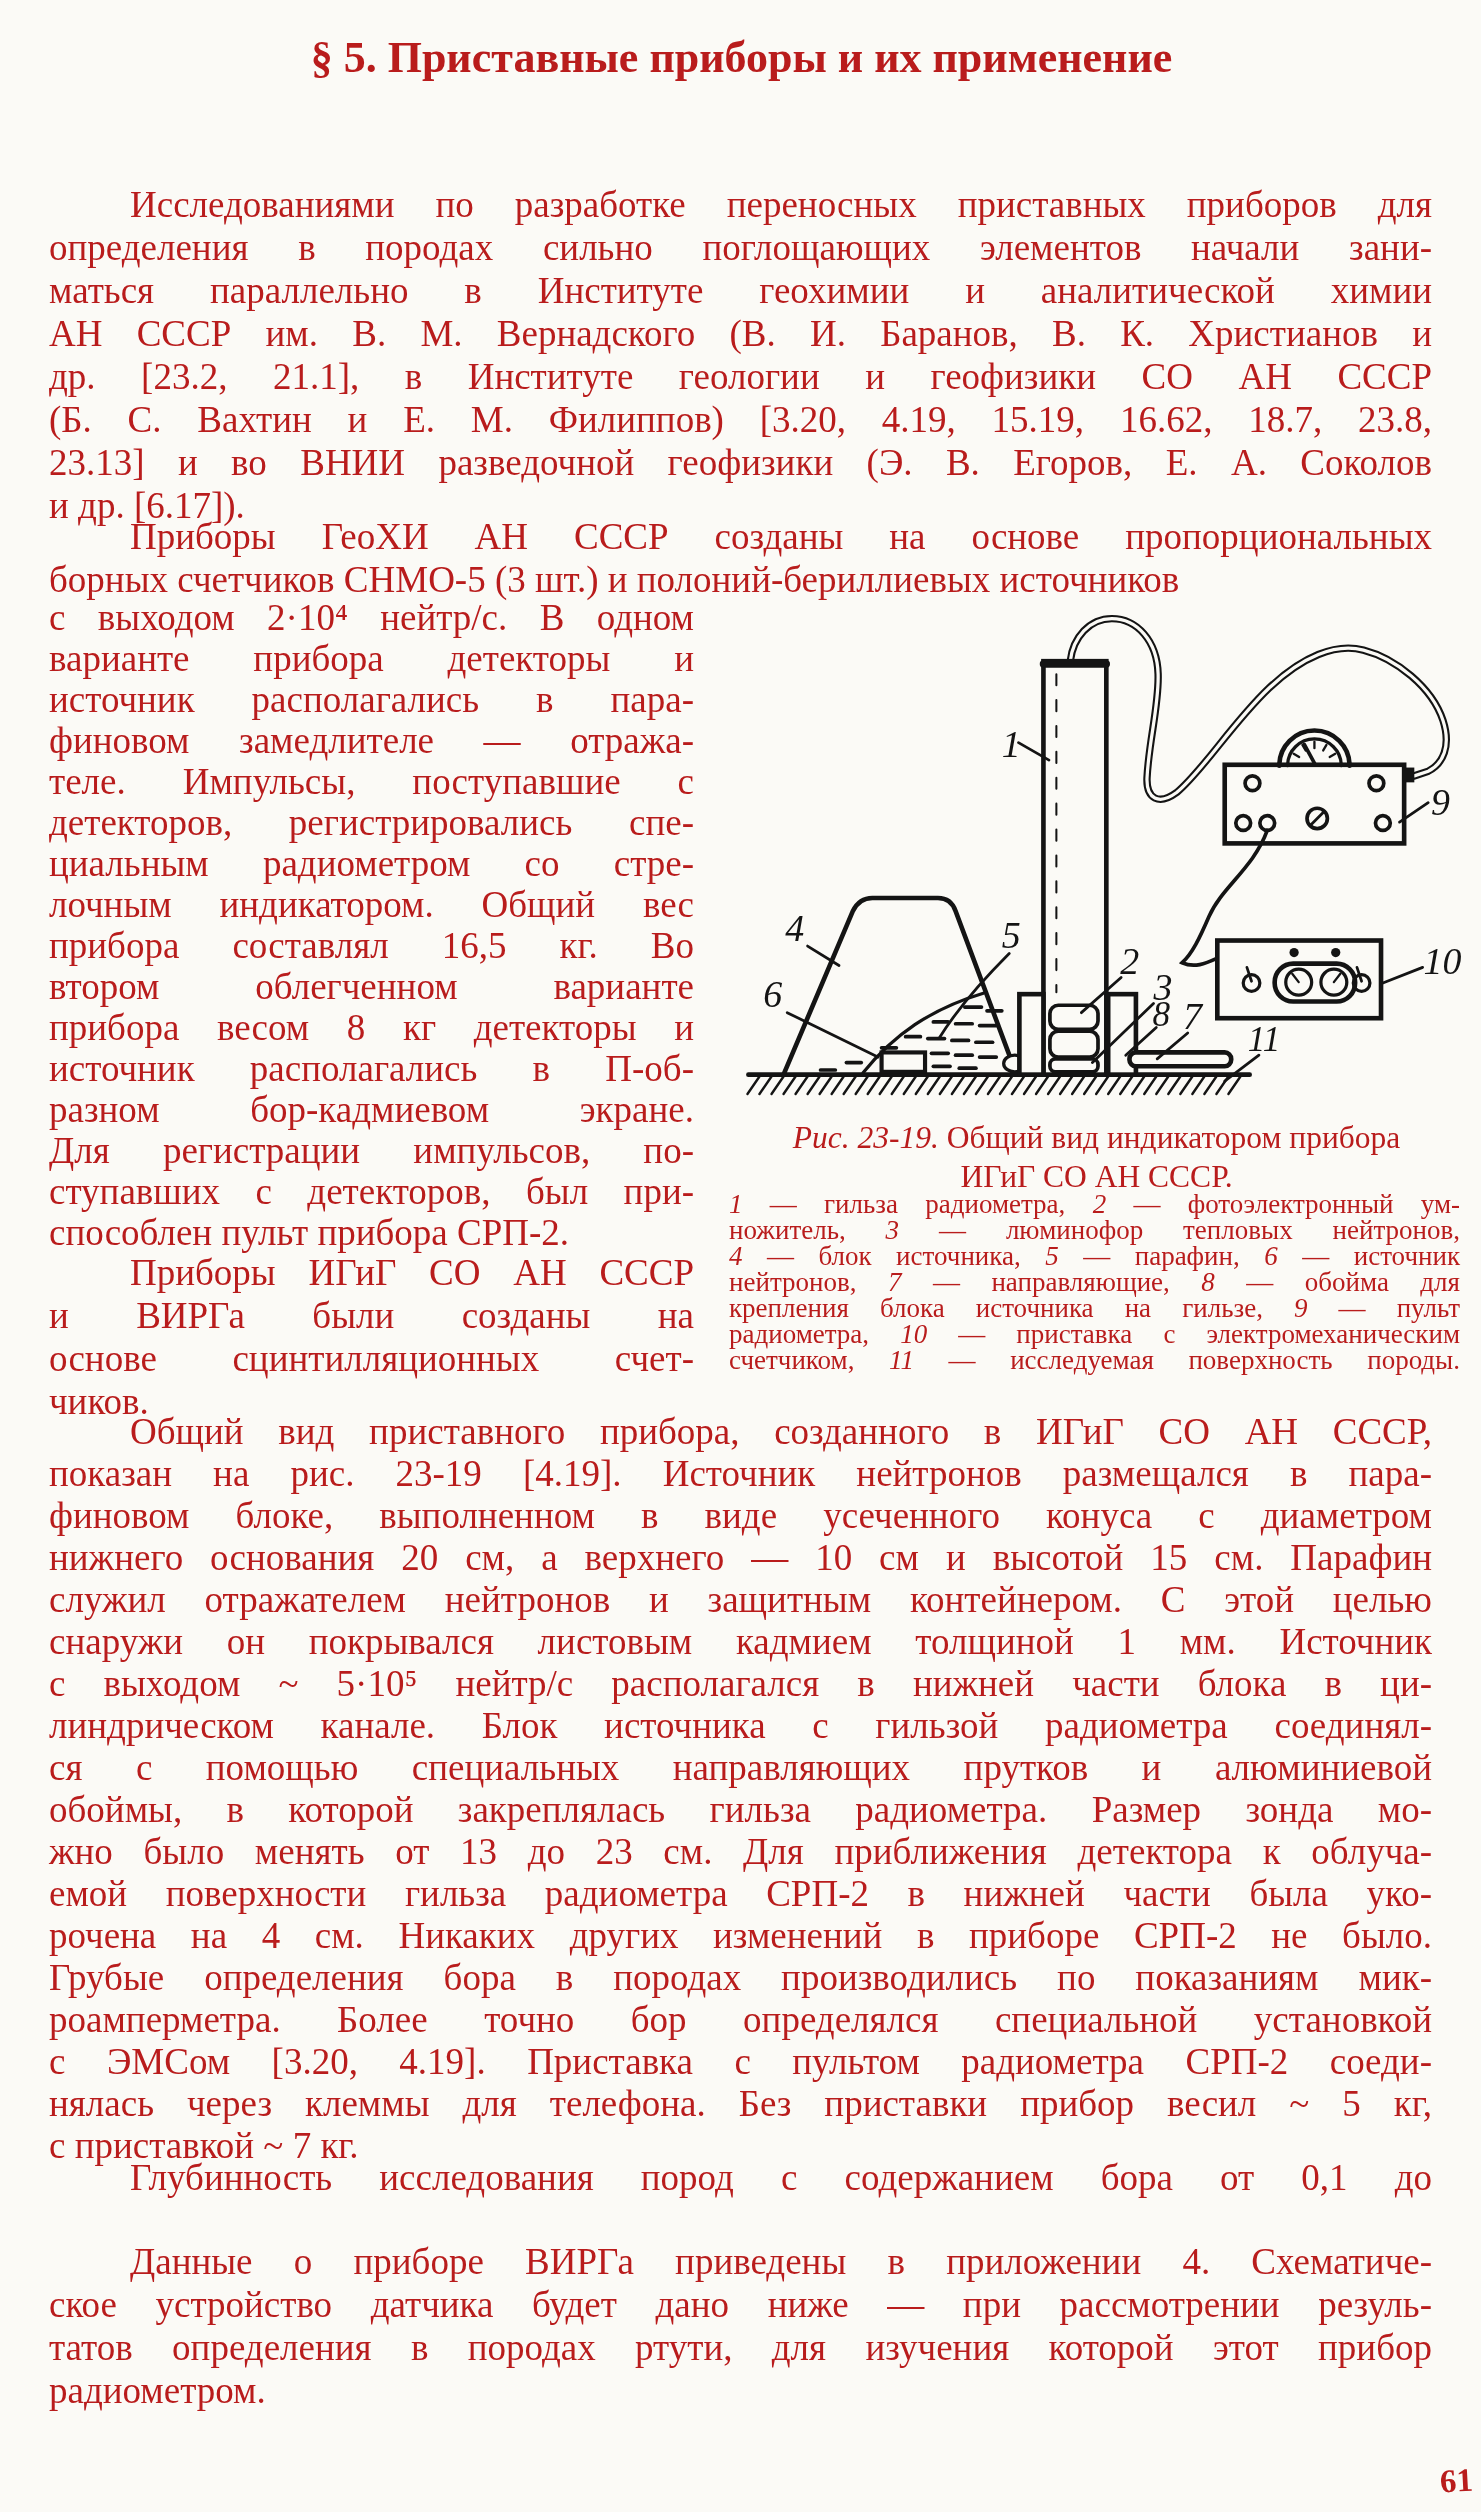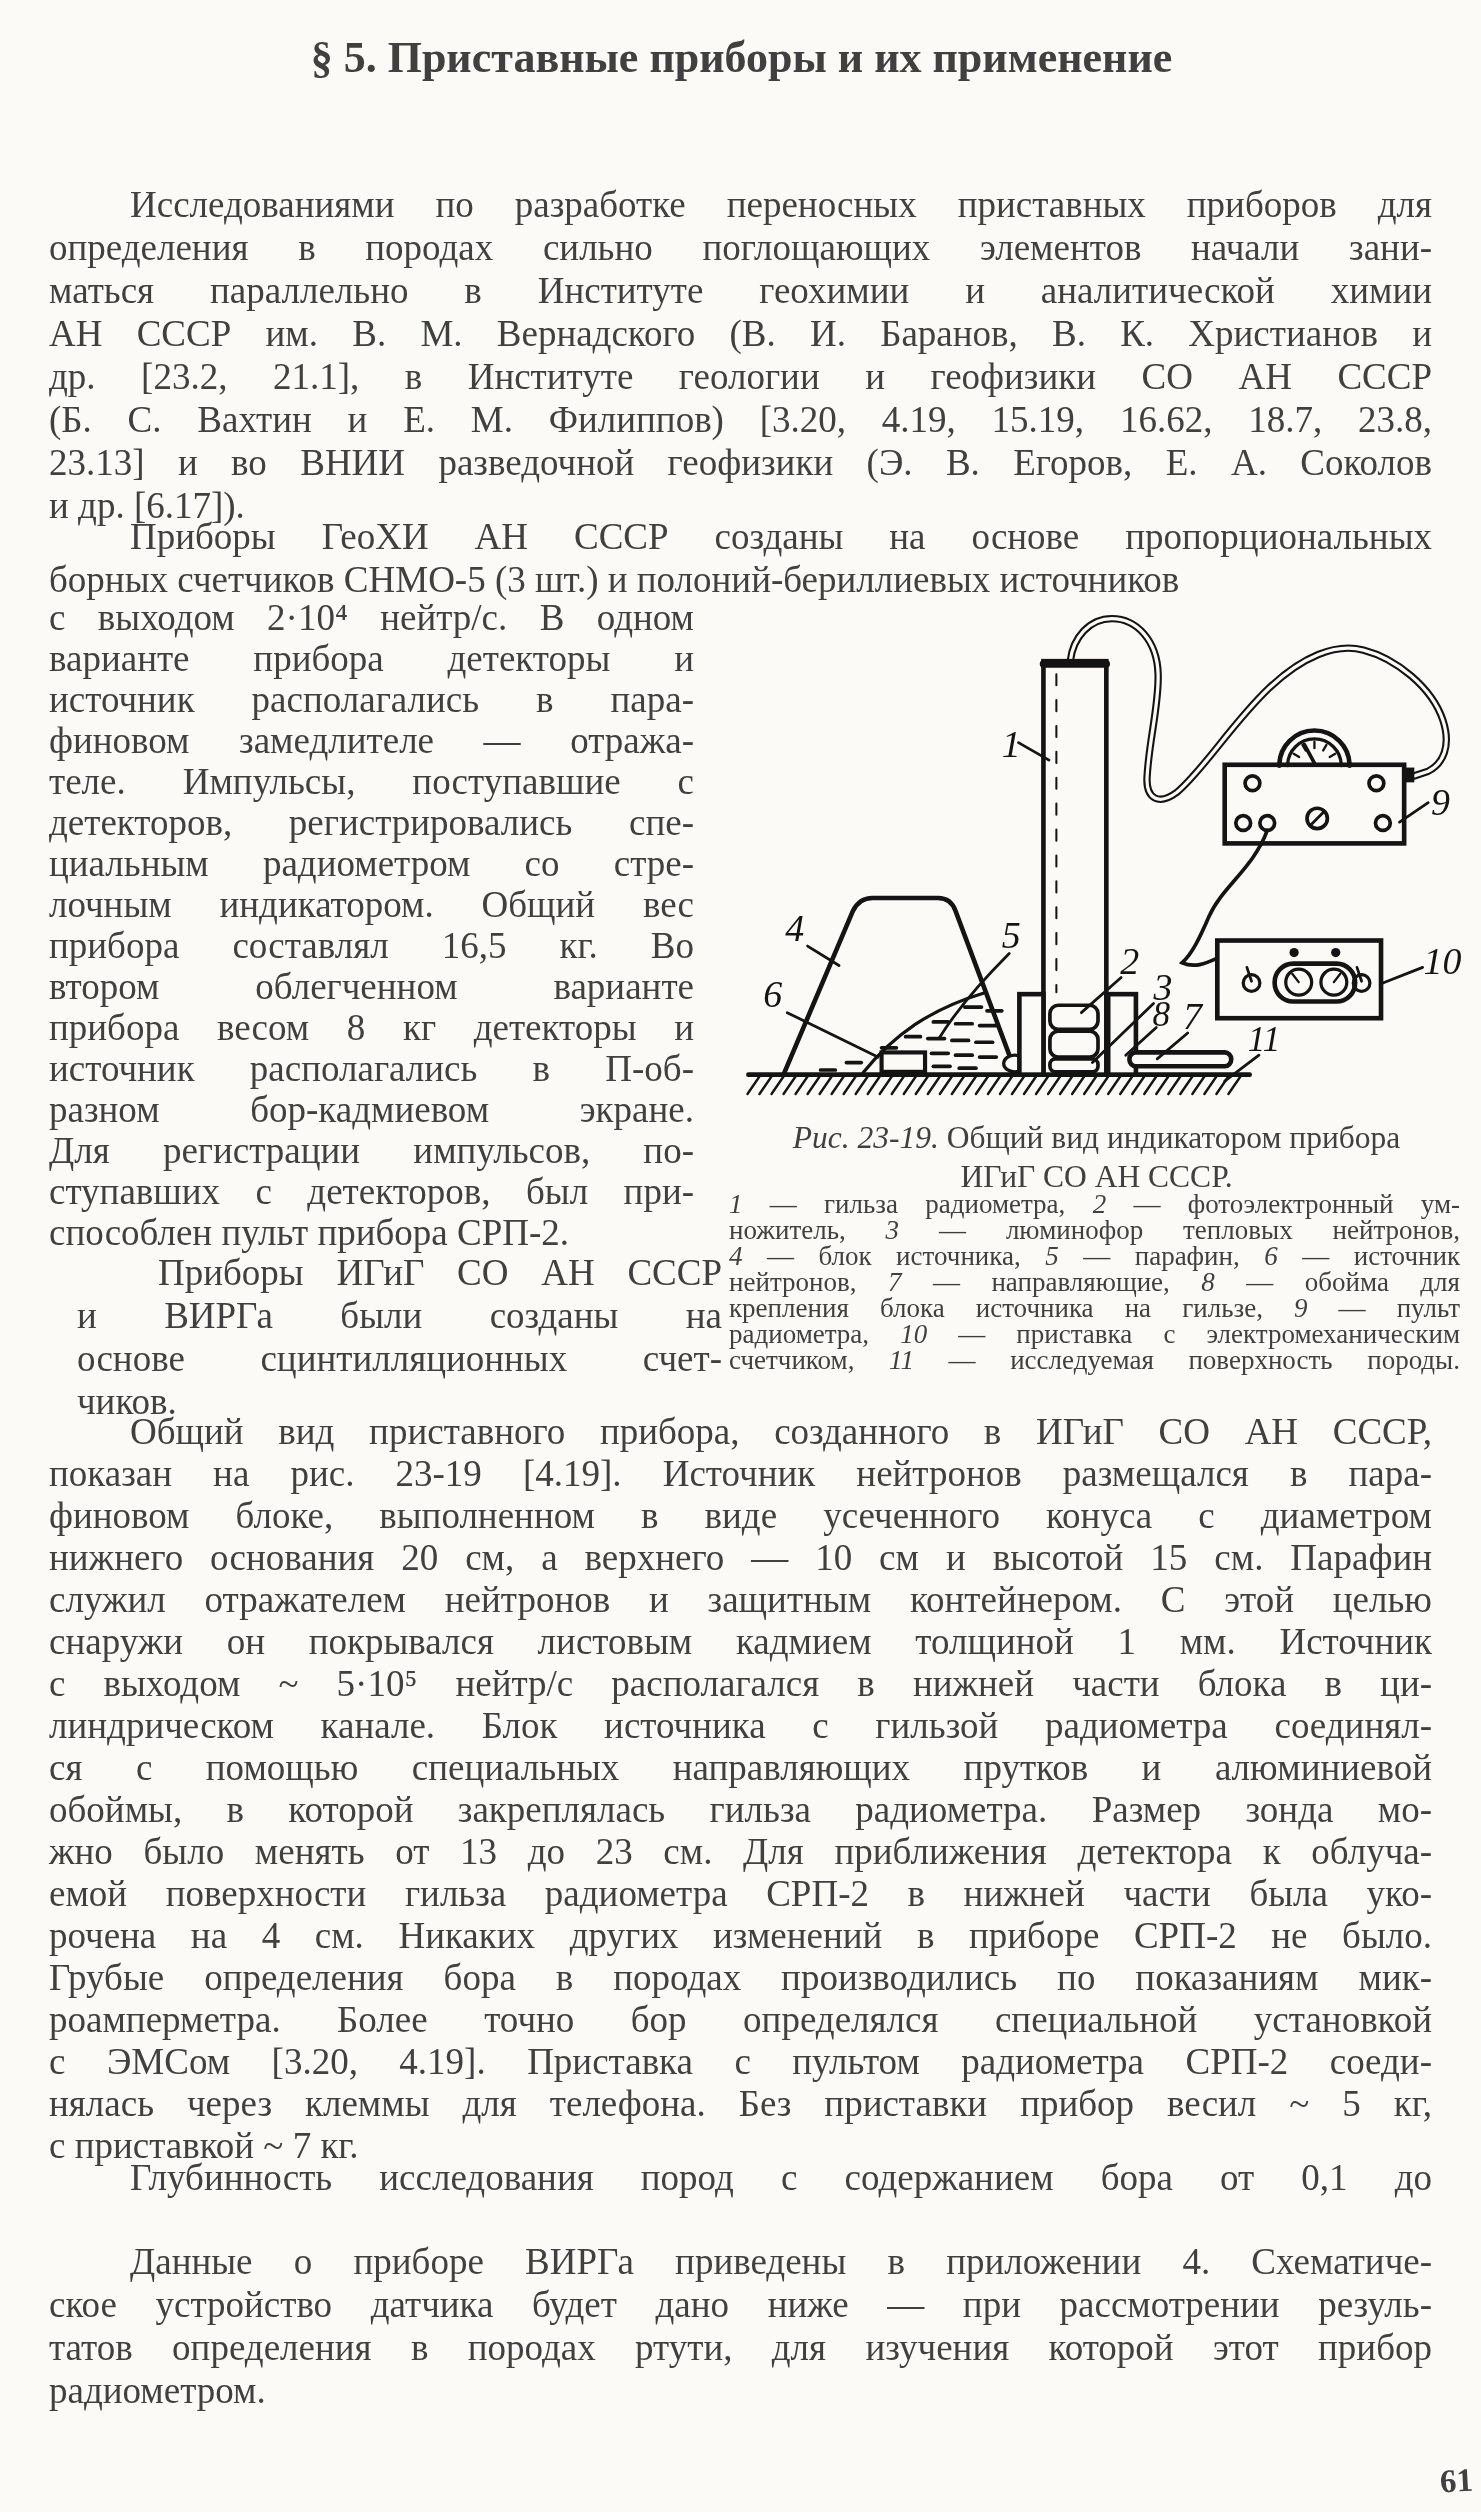--- a/index.html
+++ b/index.html
@@ -1,21 +1,21 @@
 <!DOCTYPE html>
 <html style="font-size:15px"><head>
 <meta charset="utf-8">
 <style>
   html,body{margin:0;padding:0;background:#e8e6e0;}
   .page{
     position:relative;
     width:1481px;height:2512px;
     background:#fbfaf6;
     font-family:"Liberation Serif", serif;
-    color:#404040;
+    color:#b91c1c;
     overflow:hidden;
   }
   .abs{position:absolute;}
   .title{
     left:51px;top:31.5px;width:1381px;
     text-align:center;
     font-weight:bold;
     font-size:44px;
     letter-spacing:0px;
   }
@@ -27,21 +27,21 @@
   }
   .para .tl.last{text-align-last:left;}
   .para.indent .tl:first-child{text-indent:81px;}
   .lh462 .tl{height:43px;line-height:43px;}
   .lh46 .tl{height:43px;line-height:43px;}
   .lh442 .tl{height:41px;line-height:41px;}
   .lh45 .tl{height:42px;line-height:42px;}
   .p1{left:49px;top:183px;width:1383px;}
   .p2f{left:49px;top:515px;width:1383px;}
   .p2l{left:49px;top:597px;width:645px;}
-  .p3l{left:49px;top:1251px;width:645px;margin-left:28px;}
+  .p3l{left:49px;top:1251px;width:645px;}
   .p4{left:49px;top:1411px;width:1383px;}
   .p5{left:49px;top:2157px;width:1383px;}
   .p6{left:49px;top:2240px;width:1383px;}
   .figcap{
     left:731px;top:1118px;width:731px;
     text-align:center;font-size:31.5px;line-height:39px;
   }
   .figcap .pref{font-style:italic;}
   .figlegend{
     left:729px;top:1191px;width:731px;

